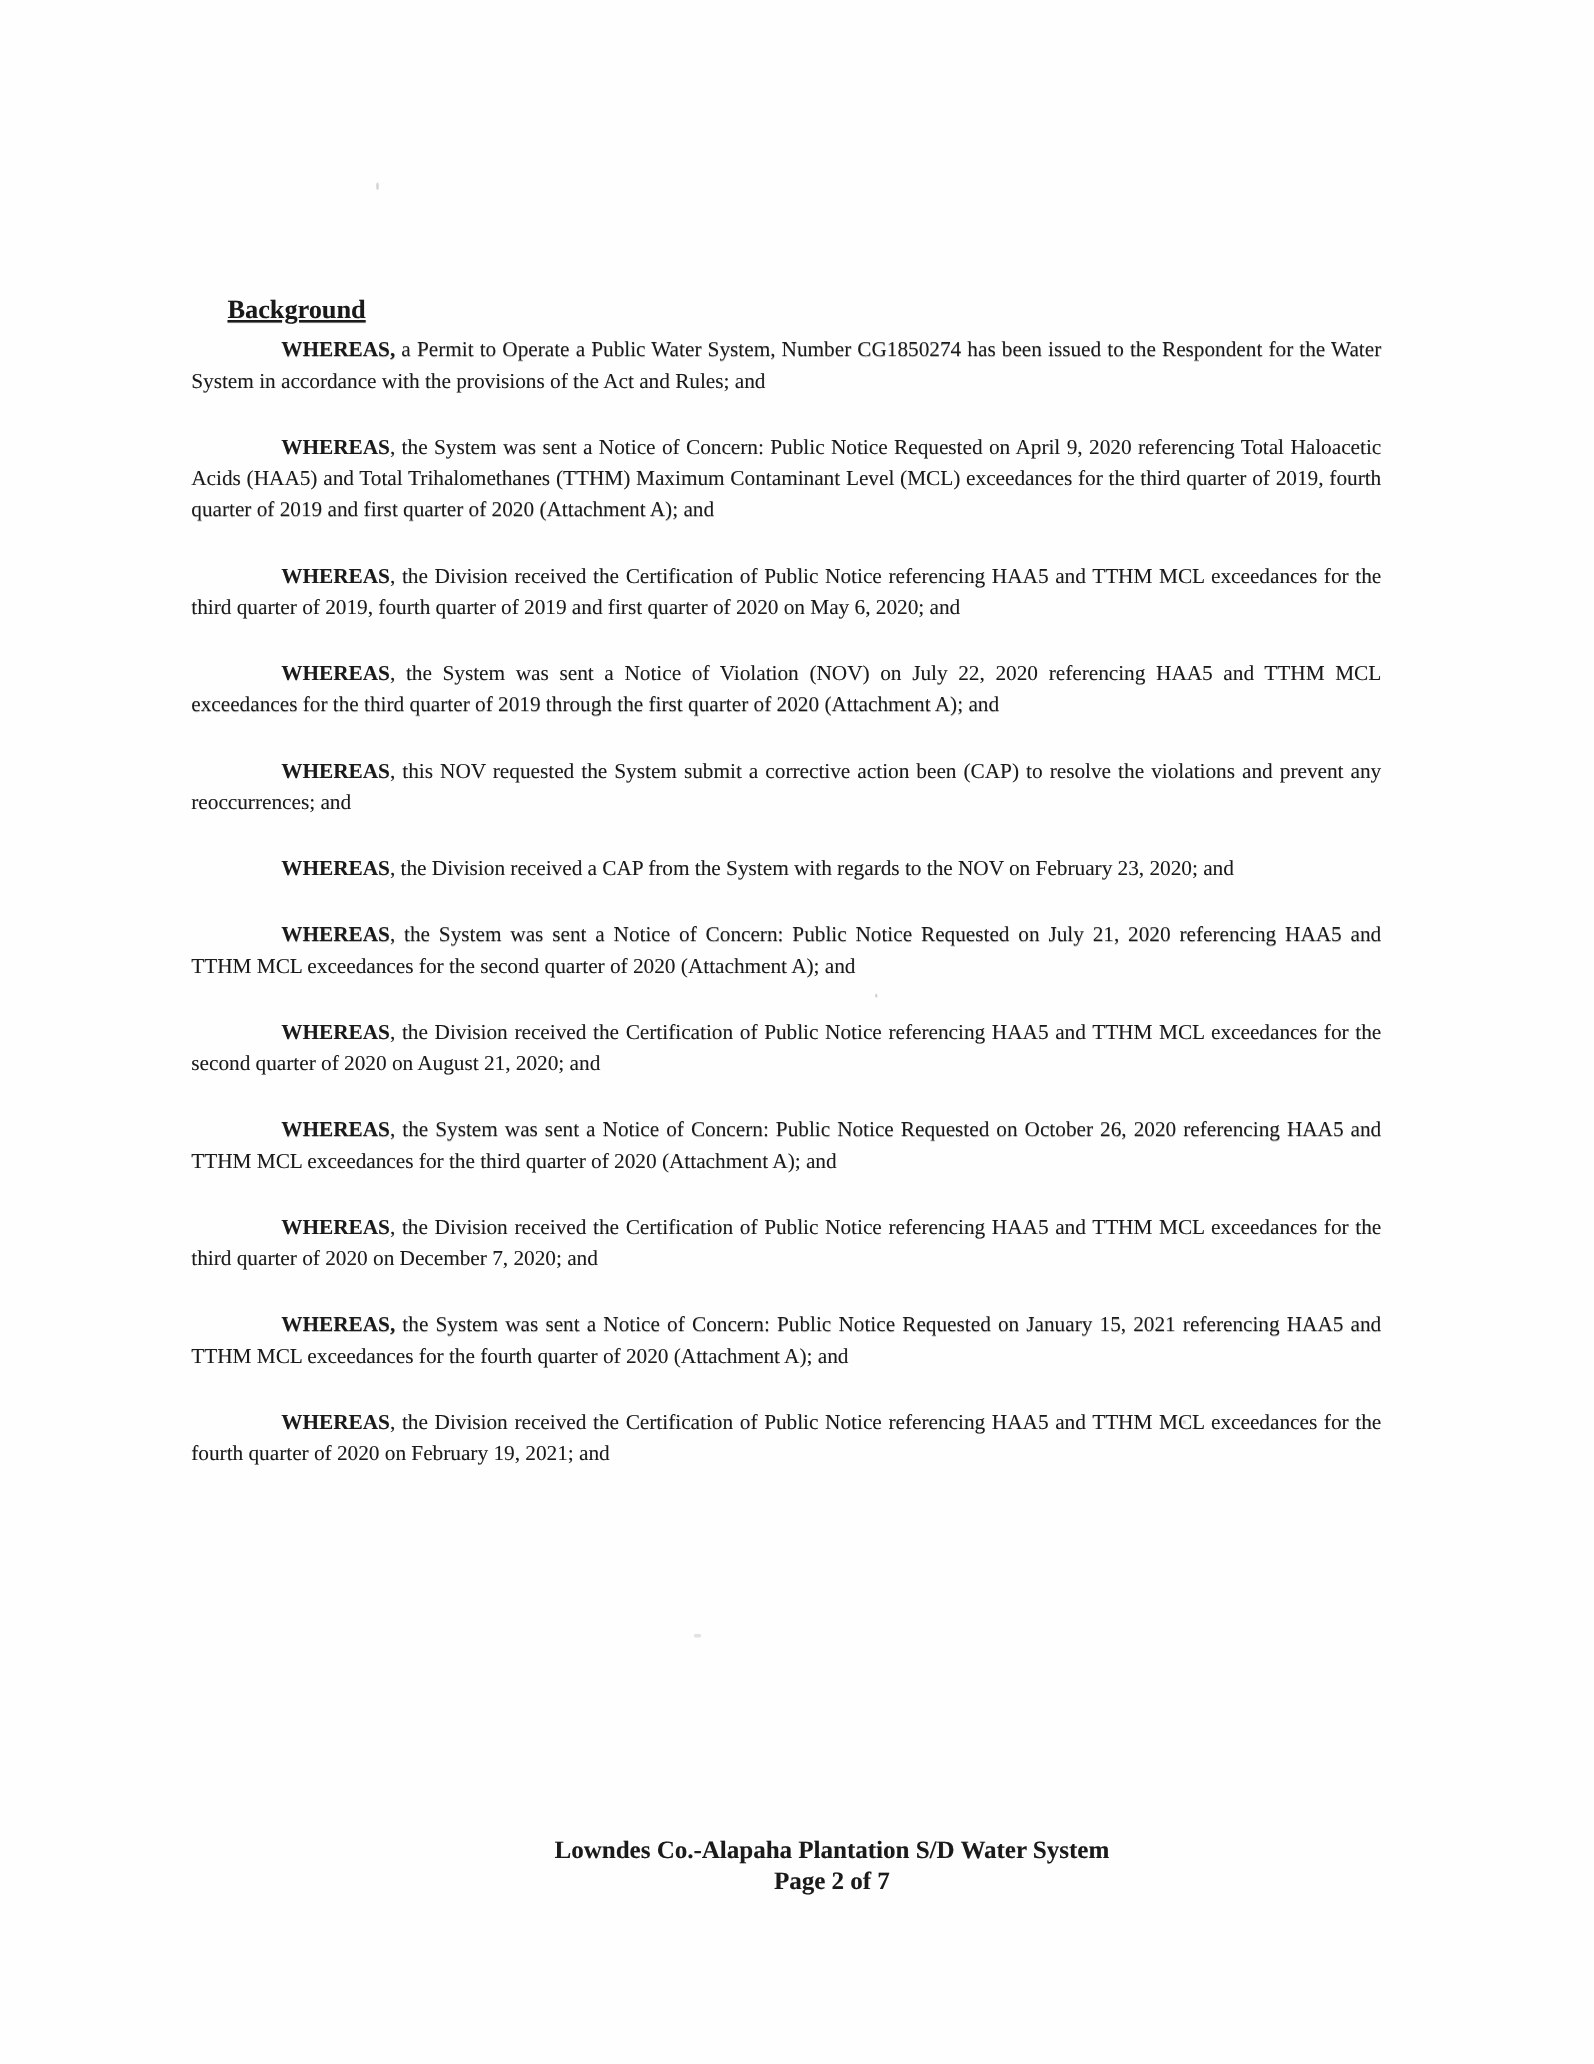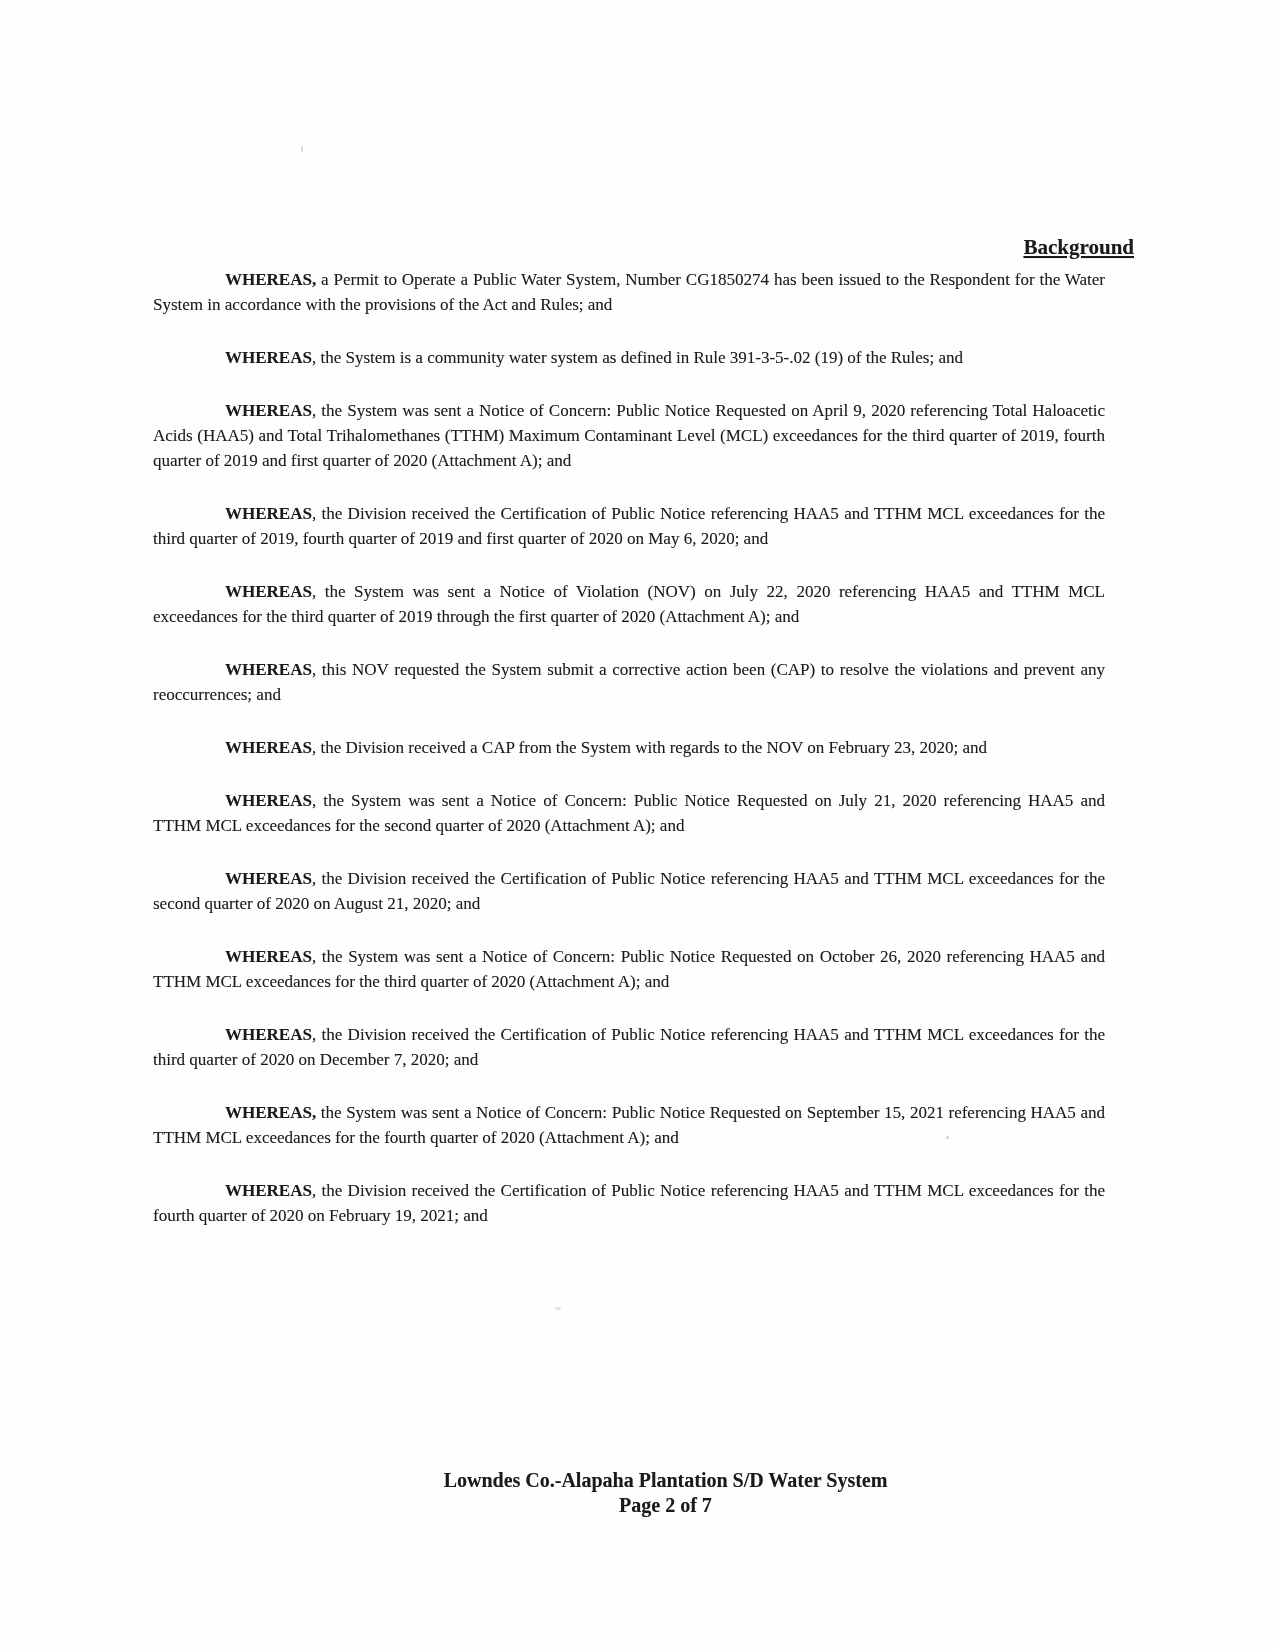--- a/index.html
+++ b/index.html
@@ -20,21 +20,21 @@
   .content {
     position: absolute;
     left: 153px;
     top: 235px;
     width: 952px;
   }
   .title {
     font-size: 21px;
     line-height: 25px;
     font-weight: 700;
-    text-align: right;
+    text-align: left;
     text-decoration: underline;
     margin: 0 0 7px 0;
     position: relative;
     left: 29px;
     text-shadow: 0.2px 0.2px 0 rgba(20,20,20,0.35);
   }
   .para {
     font-size: 17px;
     line-height: 25px;
     margin: 0 0 28px 0;
@@ -70,41 +70,40 @@
 </head>
 <body>
 
 <div class="page">
 
   <div class="content">
     <h1 class="title">Background</h1>
 
     <p class="para"><span class="b">WHEREAS,</span><span> a Permit to Operate a Public Water System, Number CG1850274 has been issued to the Respondent for the Water System in accordance with the provisions of the Act and Rules; and</span></p>
 
-    <p class="para"><span class="b">WHEREAS</span><span>, the System is a community water system as defined in Rule 391-3-5-.02 (19) of the Rules; and</span></p>
 
     <p class="para"><span class="b">WHEREAS</span><span>, the System was sent a Notice of Concern: Public Notice Requested on April 9, 2020 referencing Total Haloacetic Acids (HAA5) and Total Trihalomethanes (TTHM) Maximum Contaminant Level (MCL) exceedances for the third quarter of 2019, fourth quarter of 2019 and first quarter of 2020 (Attachment A); and</span></p>
 
     <p class="para"><span class="b">WHEREAS</span><span>, the Division received the Certification of Public Notice referencing HAA5 and TTHM MCL exceedances for the third quarter of 2019, fourth quarter of 2019 and first quarter of 2020 on May 6, 2020; and</span></p>
 
     <p class="para"><span class="b">WHEREAS</span><span>, the System was sent a Notice of Violation (NOV) on July 22, 2020 referencing HAA5 and TTHM MCL exceedances for the third quarter of 2019 through the first quarter of 2020 (Attachment A); and</span></p>
 
     <p class="para"><span class="b">WHEREAS</span><span>, this NOV requested the System submit a corrective action been (CAP) to resolve the violations and prevent any reoccurrences; and</span></p>
 
     <p class="para"><span class="b">WHEREAS</span><span>, the Division received a CAP from the System with regards to the NOV on February 23, 2020; and</span></p>
 
     <p class="para"><span class="b">WHEREAS</span><span>, the System was sent a Notice of Concern: Public Notice Requested on July 21, 2020 referencing HAA5 and TTHM MCL exceedances for the second quarter of 2020 (Attachment A); and</span></p>
 
     <p class="para"><span class="b">WHEREAS</span><span>, the Division received the Certification of Public Notice referencing HAA5 and TTHM MCL exceedances for the second quarter of 2020 on August 21, 2020; and</span></p>
 
     <p class="para"><span class="b">WHEREAS</span><span>, the System was sent a Notice of Concern: Public Notice Requested on October 26, 2020 referencing HAA5 and TTHM MCL exceedances for the third quarter of 2020 (Attachment A); and</span></p>
 
     <p class="para"><span class="b">WHEREAS</span><span>, the Division received the Certification of Public Notice referencing HAA5 and TTHM MCL exceedances for the third quarter of 2020 on December 7, 2020; and</span></p>
 
-    <p class="para"><span class="b">WHEREAS,</span><span> the System was sent a Notice of Concern: Public Notice Requested on September 15, 2021 referencing HAA5 and TTHM MCL exceedances for the fourth quarter of 2020 (Attachment A); and</span></p>
+    <p class="para"><span class="b">WHEREAS,</span><span> the System was sent a Notice of Concern: Public Notice Requested on January 15, 2021 referencing HAA5 and TTHM MCL exceedances for the fourth quarter of 2020 (Attachment A); and</span></p>
 
     <p class="para"><span class="b">WHEREAS</span><span>, the Division received the Certification of Public Notice referencing HAA5 and TTHM MCL exceedances for the fourth quarter of 2020 on February 19, 2021; and</span></p>
   </div>
 
   <div class="footer">
     <div>Lowndes Co.-Alapaha Plantation S/D Water System</div>
     <div>Page 2 of 7</div>
   </div>
 
   <i class="speck" id="speck1"></i>

